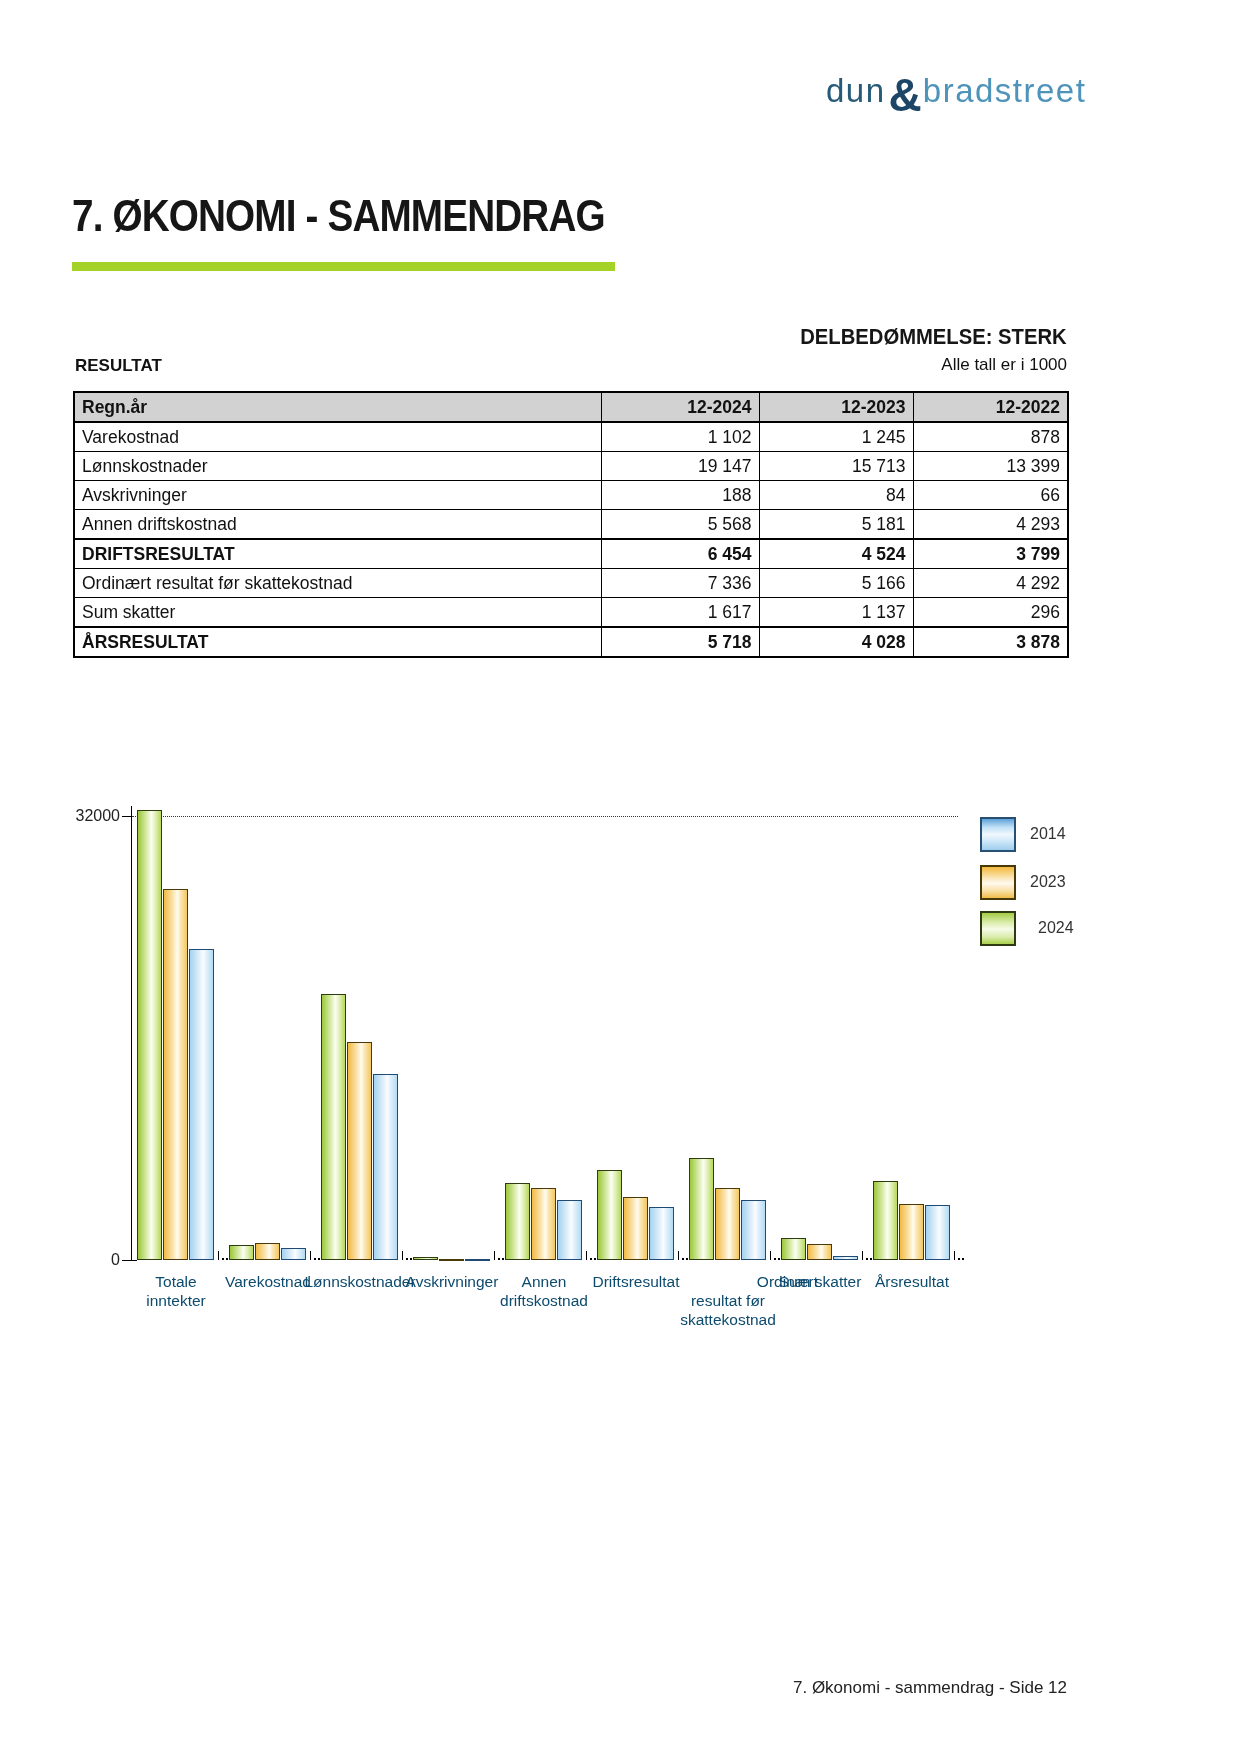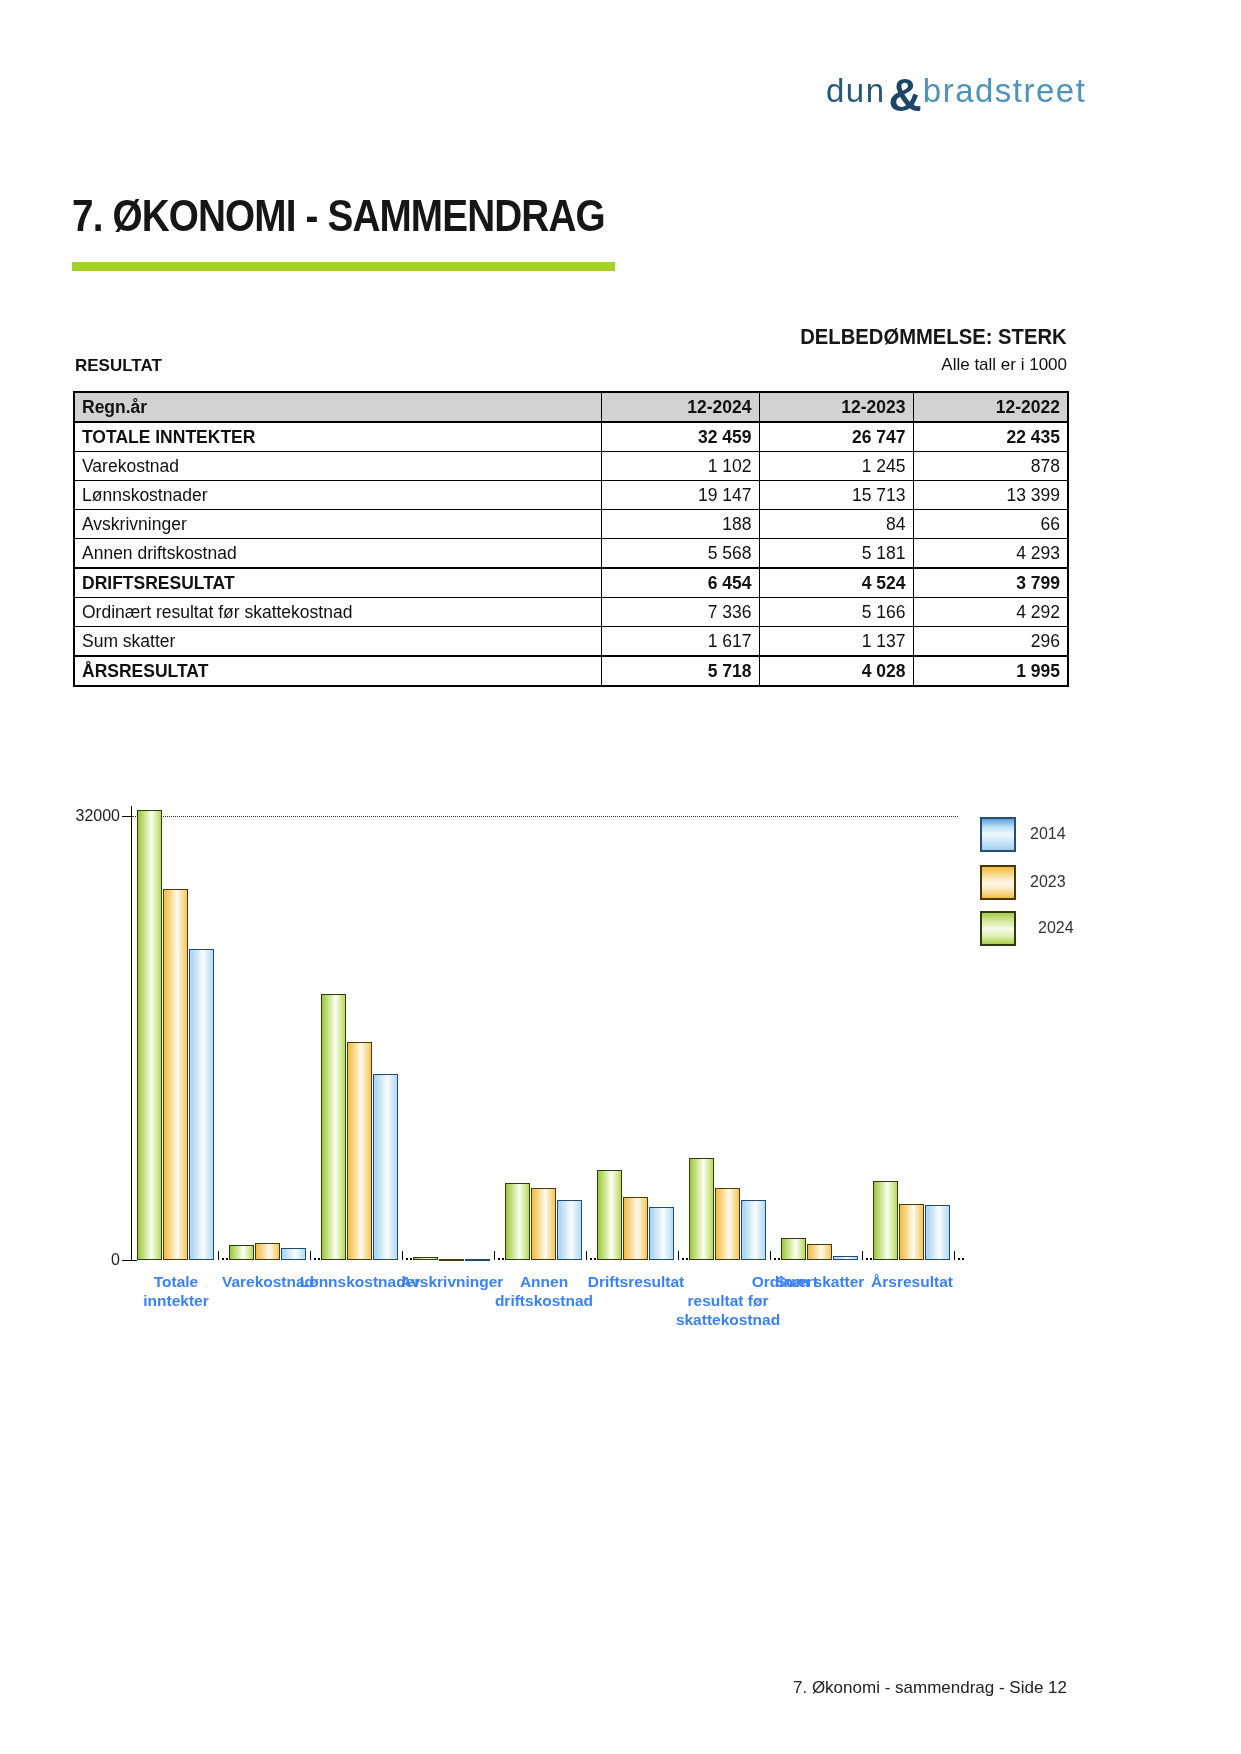--- a/index.html
+++ b/index.html
@@ -56,21 +56,21 @@
   .ylab-bottom { left:58px; top:471px; }
 
   .bar { width:25px; box-sizing:border-box; }
   .s2024 { background:linear-gradient(90deg,#9bc73a 0%,#d9ecaa 38%,#fcfef3 58%,#e6f3c4 72%,#b7d858 100%); border:1px solid #2e3a10; }
   .s2023 { background:linear-gradient(90deg,#f2ba42 0%,#fae3ac 38%,#fffcf2 58%,#fbe7b4 72%,#f4c75f 100%); border:1px solid #4a3a0a; }
   .s2022 { background:linear-gradient(90deg,#a4d2f0 0%,#dcedfa 38%,#fafdff 58%,#e0f0fb 72%,#b2dbf3 100%); border:1px solid #1f4a73; }
 
   .gap-tick { width:1px; height:9px; top:471px; background:#000; }
   .gap-dot  { width:2px; height:2px; top:478px; background:#000; }
 
-  .cat-label { top:492px; width:180px; text-align:center; font-size:15.5px; line-height:19px; color:#3b82f6;font-weight:bold; }
+  .cat-label { top:492px; width:180px; text-align:center; font-size:15.5px; line-height:19px; color:#0c4a6e; }
 
   .legend-swatch { left:980px; width:36px; height:35px; box-sizing:border-box; border:2px solid #1f2a33; }
   .lg2022 { background:linear-gradient(180deg,#5ea2d8 0%,#bfe0f6 26%,#f0f8fe 50%,#c4e2f7 78%,#9fcdee 100%); border-color:#274f74; }
   .lg2023 { background:linear-gradient(180deg,#f3b93e 0%,#f9dfa2 30%,#fffaf0 52%,#f9dfa2 78%,#f2bc49 100%); border-color:#473808; }
   .lg2024 { background:linear-gradient(180deg,#a3cc43 0%,#d9ecaa 30%,#f6fbe8 52%,#d9ecaa 78%,#a9d04a 100%); border-color:#2e3a10; }
   .legend-label { left:1030px; font-size:16px; color:#333; }
 
   .footer { position:absolute; right:174px; top:1678px; font-size:17px; color:#222; }
 </style>
 </head>
@@ -100,26 +100,20 @@
       </colgroup>
     <thead>
       <tr>
           <th class="label-col">Regn.år</th>
           <th>12-2024</th>
           <th>12-2023</th>
           <th>12-2022</th>
         </tr>
     </thead>
     <tbody>
-        <tr class="bold-row">
-          <td>TOTALE INNTEKTER</td>
-          <td class="num">32 459</td>
-          <td class="num">26 747</td>
-          <td class="num">22 435</td>
-        </tr>
         <tr>
           <td>Varekostnad</td>
           <td class="num">1 102</td>
           <td class="num">1 245</td>
           <td class="num">878</td>
         </tr>
         <tr>
           <td>Lønnskostnader</td>
           <td class="num">19 147</td>
           <td class="num">15 713</td>
@@ -152,21 +146,21 @@
         <tr>
           <td>Sum skatter</td>
           <td class="num">1 617</td>
           <td class="num">1 137</td>
           <td class="num">296</td>
         </tr>
         <tr class="bold-row">
           <td>ÅRSRESULTAT</td>
           <td class="num">5 718</td>
           <td class="num">4 028</td>
-          <td class="num">1 995</td>
+          <td class="num">3 878</td>
         </tr>
       </tbody>
   </table>
 
   <div class="chart">
     <div class="y-axis"></div>
     <div class="grid-line"></div>
     <div class="grid-tick"></div>
     <div class="zero-tick"></div>
     <div class="ylab ylab-top">32000</div>

